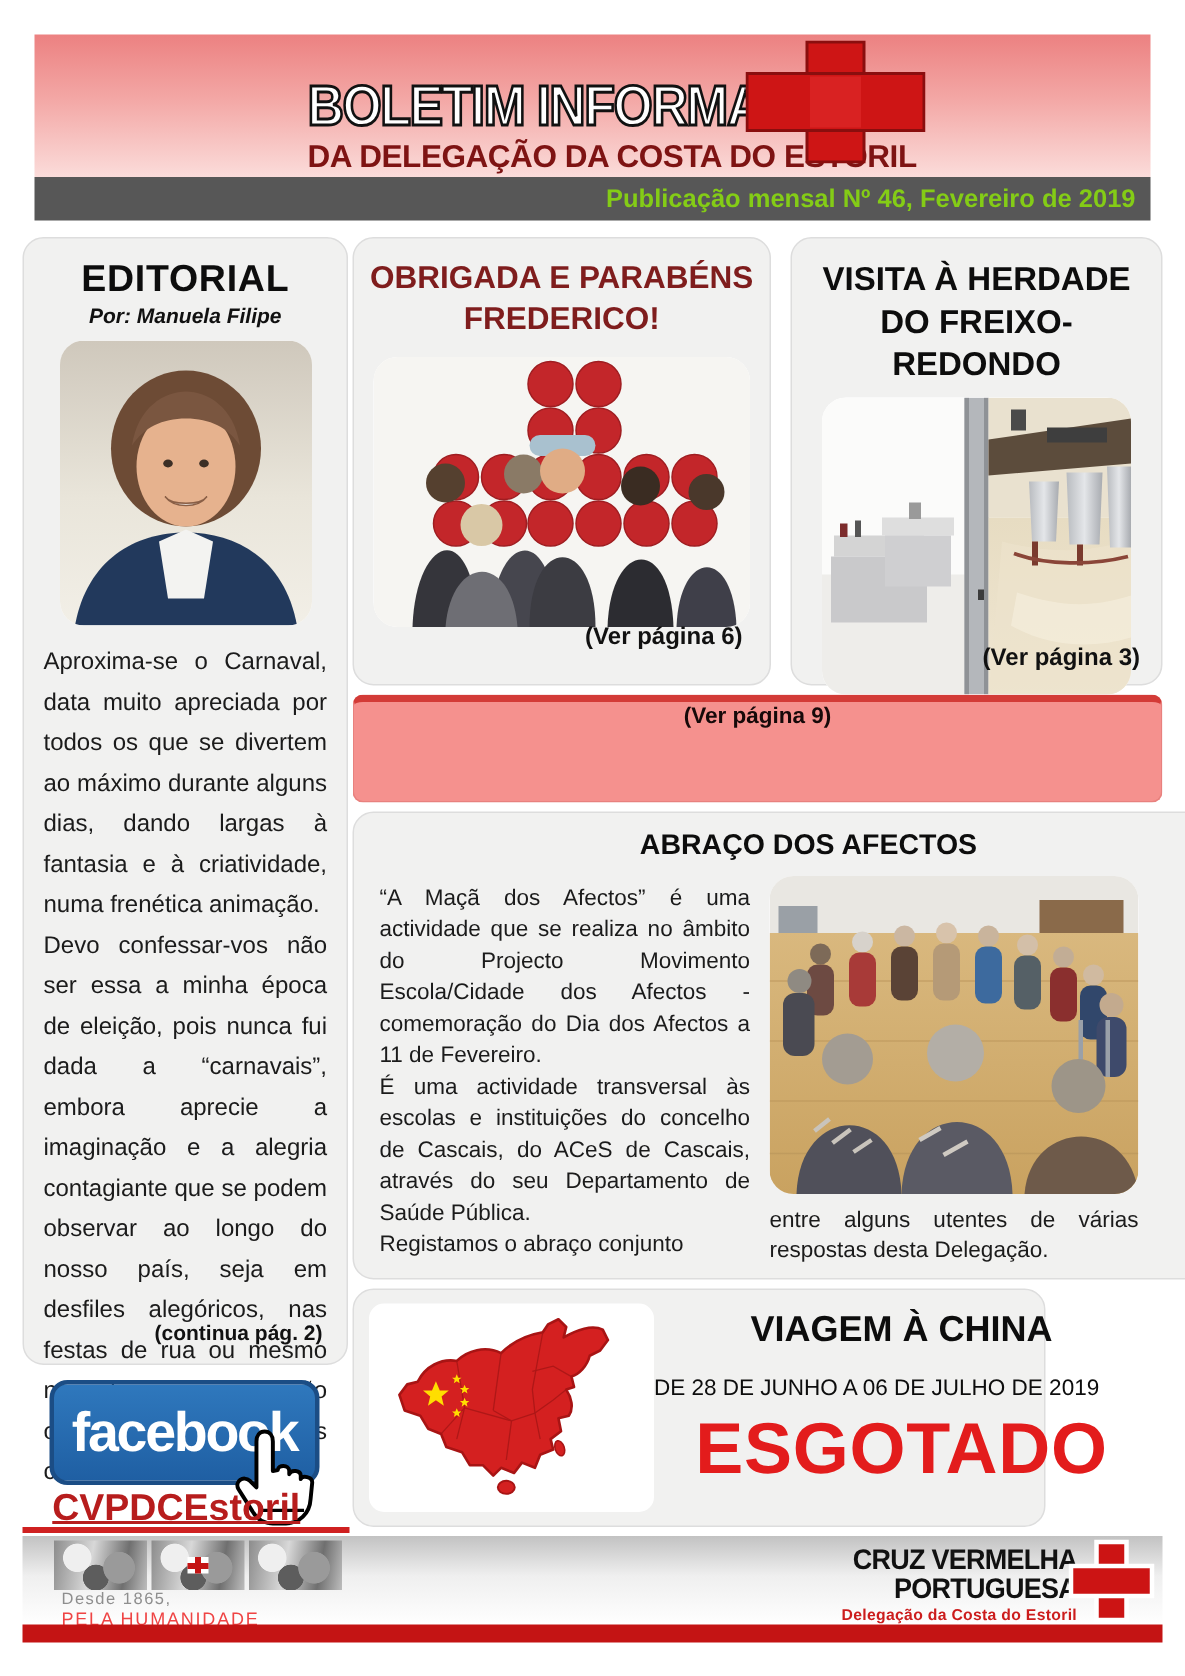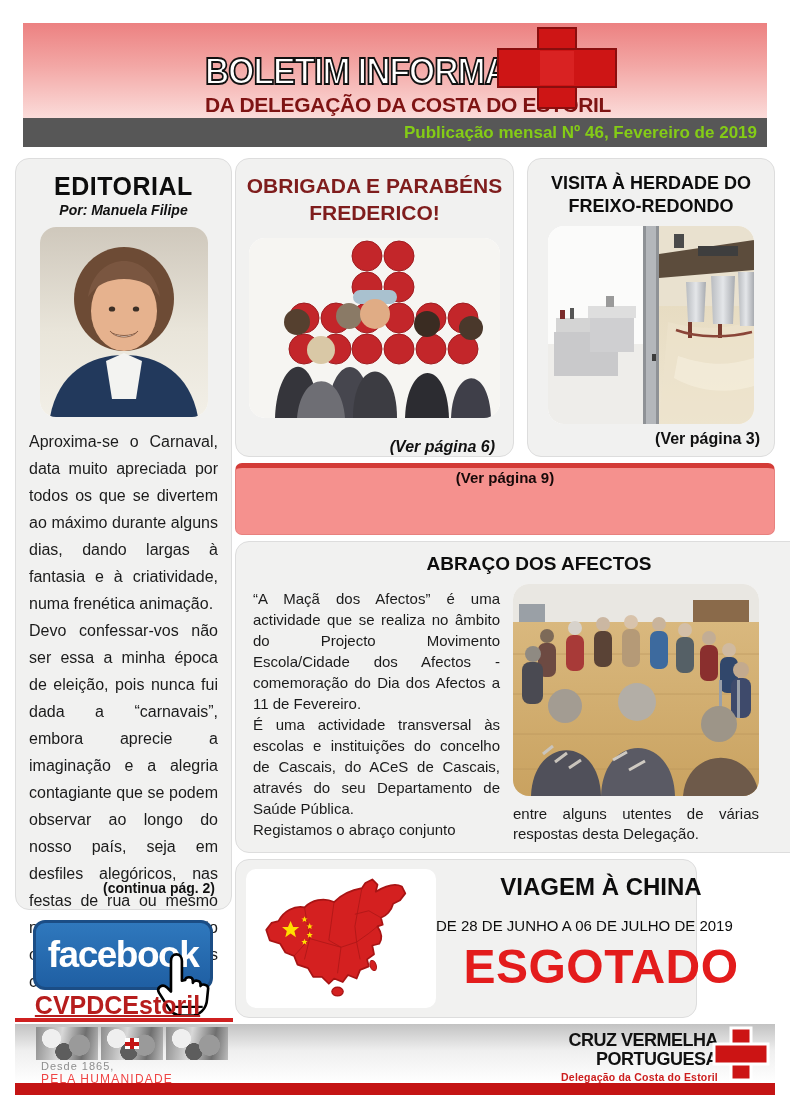--- a/index.html
+++ b/index.html
@@ -33,21 +33,21 @@
   .ed-by   { text-align:center; font-size:14px; font-weight:bold; font-style:italic; color:#111; margin-top:1px; }
   .ed-photo { margin:9px auto 0; width:168px; height:190px; }
   .ed-text { margin:11px 13px 0; font-size:16px; line-height:27px; text-align:justify; color:#1b1b1b; }
   .ed-cont { position:absolute; right:16px; bottom:13px; font-weight:bold; font-size:14px; color:#111; }
 
   
   .fred-panel  { left:235px; top:158px; width:279px; height:299px; }
   .fred-title  { margin-top:13px; text-align:center; font-size:21px; font-weight:bold; line-height:1.3; color:#7f1d1d; padding:0 10px; }
   .fred-photo  { margin:11px auto 0; width:251px; height:180px; }
   .freixo-panel { left:527px; top:158px; width:248px; height:299px; }
-  .freixo-title { margin-top:13px; text-align:center; font-size:18px; font-weight:bold; line-height:1.3; color:#0d0d0d; padding:0 5px; }
+  .freixo-title { margin-top:13px; text-align:center; font-size:22px; font-weight:bold; line-height:1.3; color:#0d0d0d; padding:0 5px; }
   .freixo-photo { margin:7px auto 0; width:206px; height:198px; }
 
   
   .banner { position:absolute; left:235px; top:463px; width:540px; height:72px;
             background:#f5918e; border:1px solid #e8817e; border-top:5px solid #d33b37; border-radius:7px; }
   .banner-title { text-align:center; font-weight:bold; font-size:24px; color:#160909; margin-top:9px; letter-spacing:-0.2px; }
   .banner-sub   { text-align:center; font-weight:bold; font-size:15px; color:#160909; margin-top:1px; }
 
   
   .abr-panel { left:235px; top:541px; width:608px; height:312px; }
@@ -184,21 +184,21 @@
           <path d="M104,180 C104,118 148,118 148,180 Z" fill="#3c3c42"></path>
           <circle cx="178" cy="86" r="13" fill="#3a2c22"></circle>
           <path d="M156,180 C158,122 198,118 200,180 Z" fill="#2c2c31"></path>
           <circle cx="222" cy="90" r="12" fill="#4a382b"></circle>
           <path d="M202,180 C204,128 240,126 242,180 Z" fill="#3f3f49"></path>
           <circle cx="72" cy="112" r="14" fill="#d9c8a6"></circle>
           <path d="M48,180 C52,132 92,130 96,180 Z" fill="#6e6e74"></path>
         </g>
       </svg>
     </div>
-    <div class="seepage" style="right:18px; bottom:0;font-style:italic;">(Ver página 6)</div>
+    <div class="seepage" style="right:18px; bottom:22px;">(Ver página 6)</div>
   </div>
 
   <div class="panel freixo-panel">
     <div class="freixo-title">VISITA À HERDADE DO FREIXO-REDONDO</div>
     <div class="photo freixo-photo">
       <svg viewBox="0 0 206 198">
         <defs>
           <linearGradient id="flr" x1="0" y1="0" x2="0" y2="1">
             <stop offset="0" stop-color="#e7dcc2"></stop>
               <stop offset="1" stop-color="#efe6d2"></stop>

